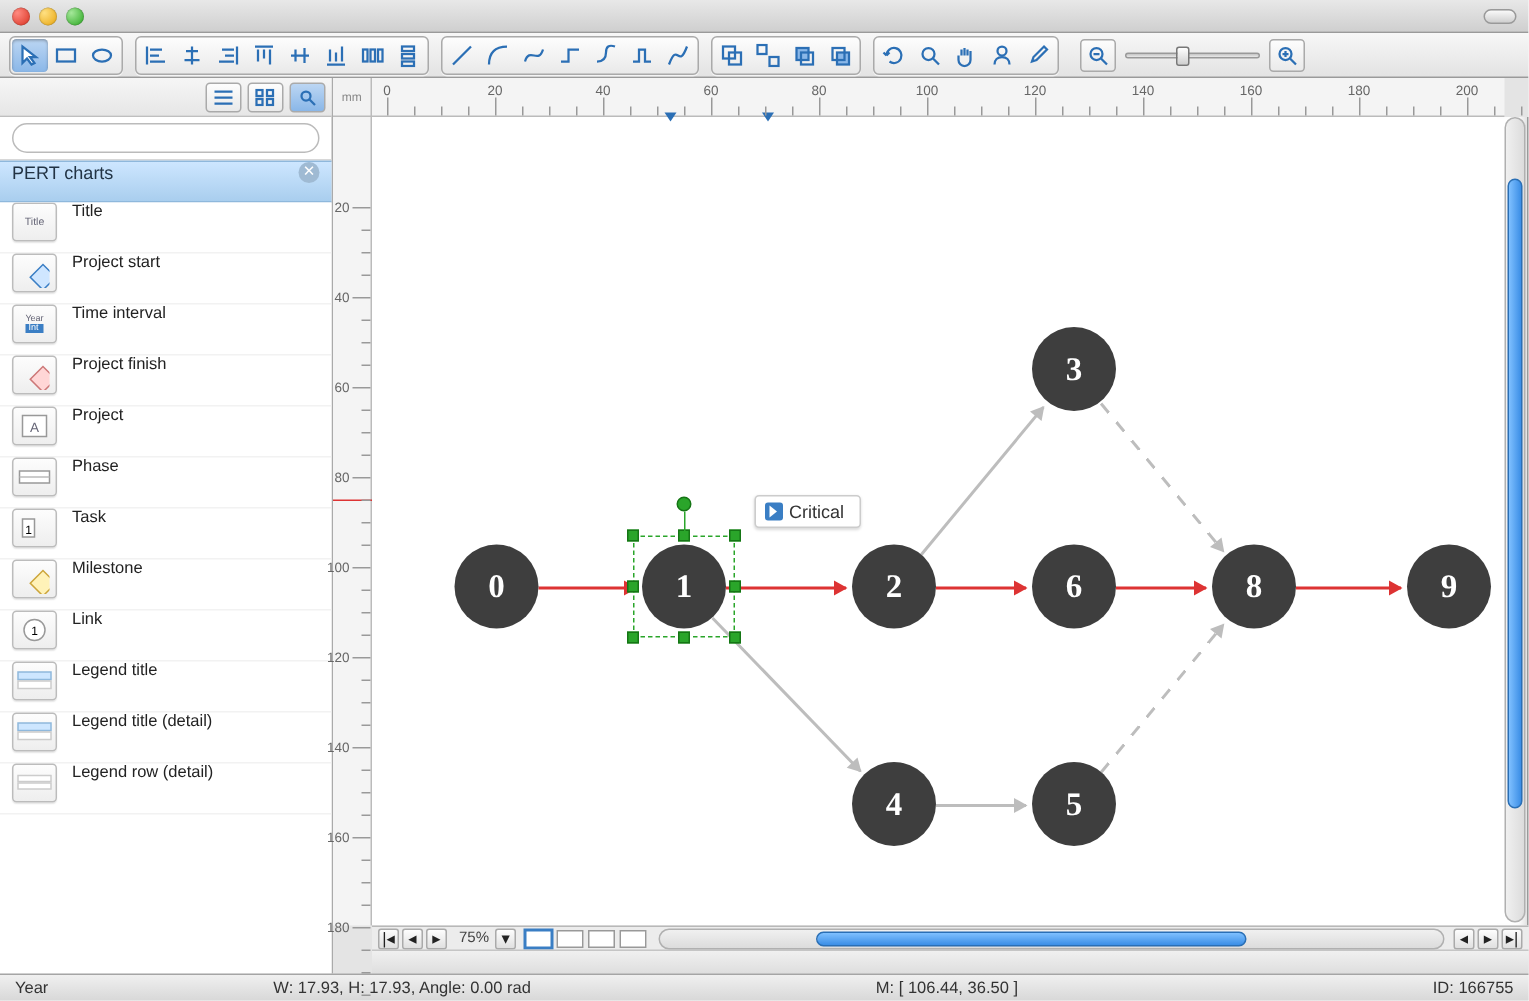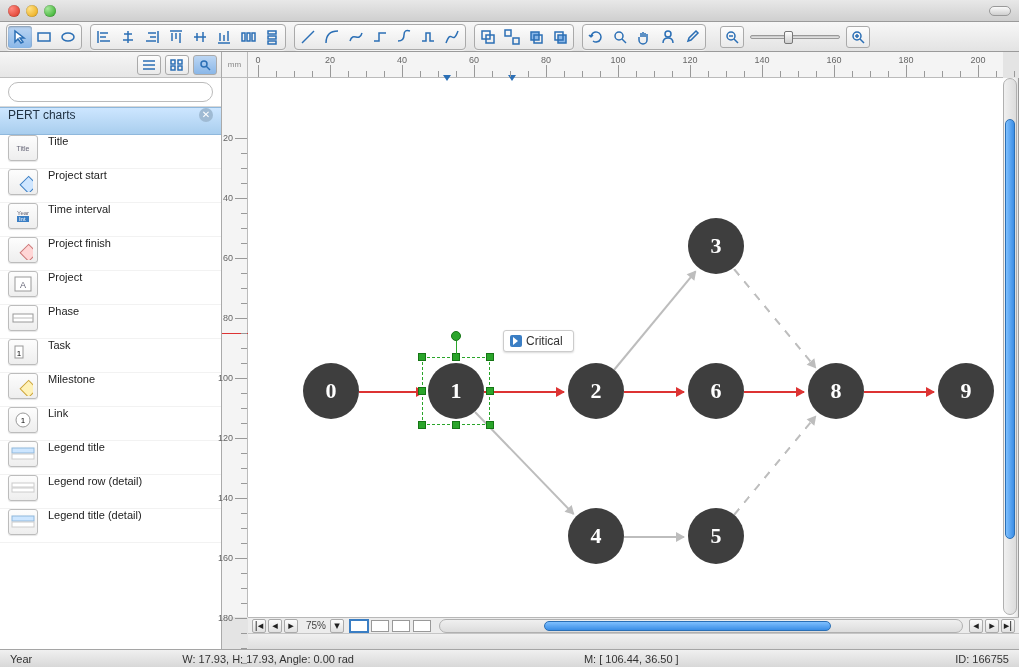--- a/index.html
+++ b/index.html
@@ -396,35 +396,35 @@
           <div class="shape-thumb">
             <svg width="24" height="14">
               <rect x="1" y="1" width="22" height="5" fill="#cde6ff" stroke="#8fb8dc"></rect>
               <rect x="1" y="7" width="22" height="5" fill="#fff" stroke="#ccc"></rect>
             </svg>
           </div>
           <span>Legend title</span>
         </div>
         <div class="shape-item">
           <div class="shape-thumb">
+            <svg width="24" height="14">
+              <rect x="1" y="1" width="22" height="5" fill="#cde6ff" stroke="#8fb8dc"></rect>
+              <rect x="1" y="7" width="22" height="5" fill="#fff" stroke="#ccc"></rect>
+            </svg>
+          </div>
+          <span>Legend title (detail)</span>
+        </div>
+        <div class="shape-item">
+          <div class="shape-thumb">
             <svg width="24" height="12">
               <rect x="1" y="1" width="22" height="4" fill="#fff" stroke="#ccc"></rect>
               <rect x="1" y="6" width="22" height="4" fill="#fff" stroke="#ccc"></rect>
             </svg>
           </div>
           <span>Legend row (detail)</span>
-        </div>
-        <div class="shape-item">
-          <div class="shape-thumb">
-            <svg width="24" height="14">
-              <rect x="1" y="1" width="22" height="5" fill="#cde6ff" stroke="#8fb8dc"></rect>
-              <rect x="1" y="7" width="22" height="5" fill="#fff" stroke="#ccc"></rect>
-            </svg>
-          </div>
-          <span>Legend title (detail)</span>
         </div>
       </div>
   </div>
 
   <div class="canvas-area">
     <div class="ruler-corner">mm</div>
     <div class="ruler-h" id="ruler-h">
       <div class="marker" style="left:195px"></div>
       <div class="marker" style="left:260px"></div>
     <div class="tick major" style="left: 10px;"></div>

